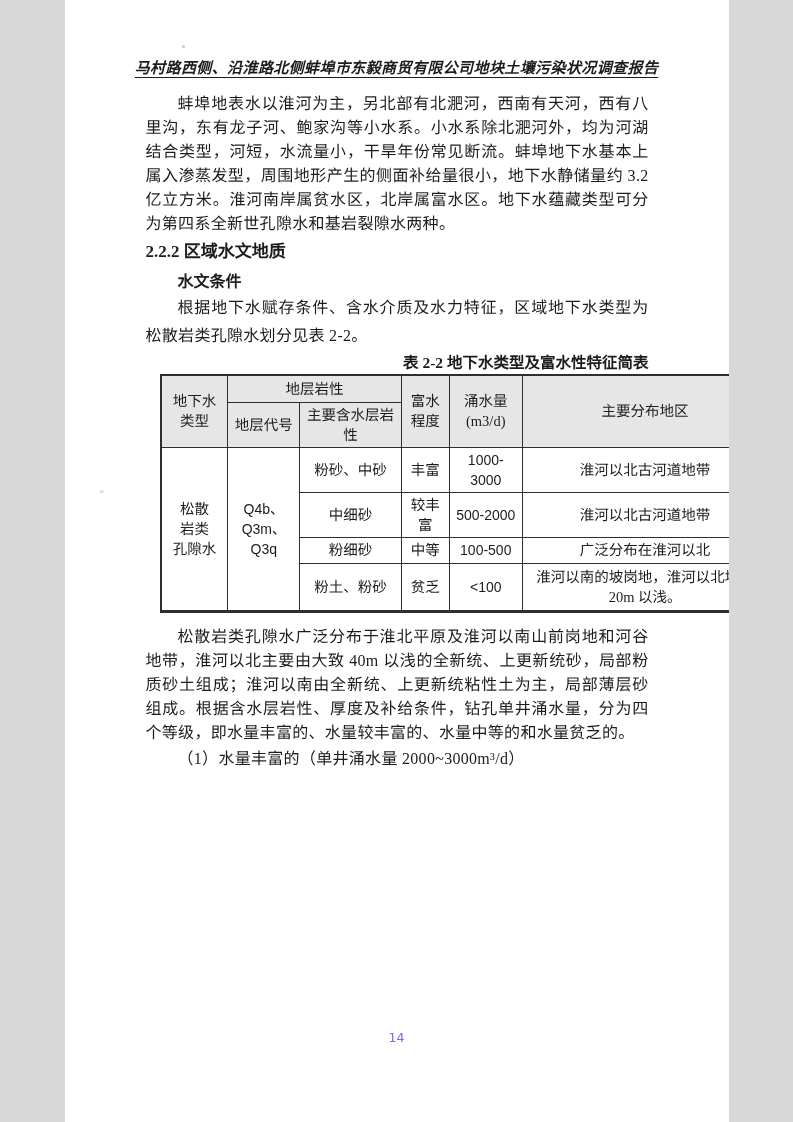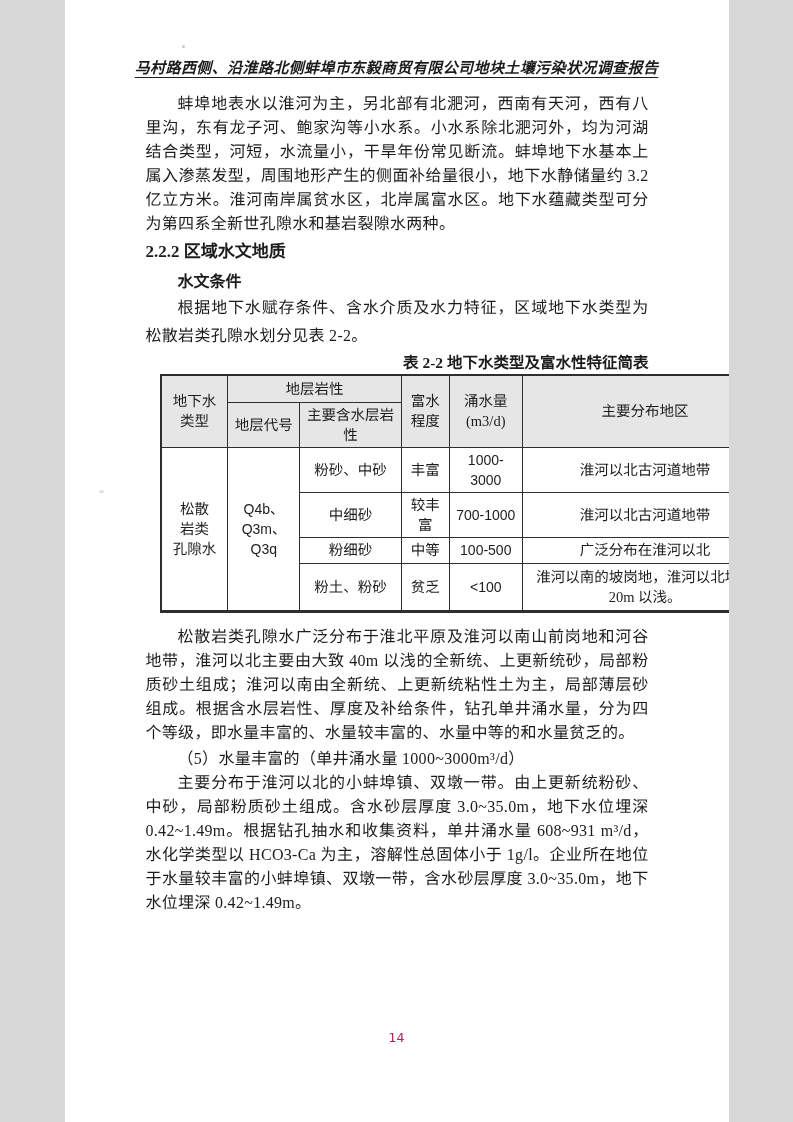--- a/index.html
+++ b/index.html
@@ -102,21 +102,21 @@
   
   .page-footer {
     position: absolute;
     left: 0; right: 0;
     top: 1028px;
     text-align: center;
   }
   .page-number {
     font-family: "DejaVu Sans", sans-serif;
     font-size: 12.5px;
-    color: #be185d;
+    color: #8b5cf6;
   }
   
   .artifact {
     position: absolute;
     background: #9a9a9a;
     border-radius: 50%;
   }
   .artifact-1 { left: 117px; top: 45px; width: 3px; height: 3px; opacity: .55; }
   .artifact-2 { left: 34px; top: 490px; width: 5px; height: 3px; opacity: .3; }
 </style>
@@ -177,45 +177,44 @@
           <td rowspan="4" class="pre num">Q4b、Q3m、
 Q3q</td>
           <td>粉砂、中砂</td>
           <td>丰富</td>
           <td class="num">1000-3000</td>
           <td>淮河以北古河道地带</td>
         </tr>
         <tr>
           <td>中细砂</td>
           <td>较丰富</td>
-          <td class="num">700-1000</td>
+          <td class="num">500-2000</td>
           <td>淮河以北古河道地带</td>
         </tr>
         <tr>
           <td>粉细砂</td>
           <td>中等</td>
           <td class="num">100-500</td>
           <td>广泛分布在淮河以北</td>
         </tr>
         <tr class="tall">
           <td>粉土、粉砂</td>
           <td>贫乏</td>
           <td class="num">&lt;100</td>
           <td>淮河以南的坡岗地，淮河以北埋深 20m 以浅。</td>
         </tr>
       </tbody>
     </table>
 
     <p class="para indent after-table">松散岩类孔隙水广泛分布于淮北平原及淮河以南山前岗地和河谷地带，淮河以北主要由大致 40m 以浅的全新统、上更新统砂，局部粉质砂土组成；淮河以南由全新统、上更新统粘性土为主，局部薄层砂组成。根据含水层岩性、厚度及补给条件，钻孔单井涌水量，分为四个等级，即水量丰富的、水量较丰富的、水量中等的和水量贫乏的。</p>
 
-    <p class="para indent item-heading">（5）水量丰富的（单井涌水量 1000~3000m³/d）</p>
-
-
-
-    <p class="para indent">主要分布于淮河以北的小蚌埠镇、双墩一带。由上更新统粉砂、中砂，局部粉质砂土组成。含水砂层厚度 3.0~35.0m，地下水位埋深 0.42~1.49m。根据钻孔抽水和收集资料，单井涌水量 608~931 m³/d，水化学类型以 HCO3-Ca 为主，溶解性总固体小于 1g/l。企业所在地位于水量较丰富的小蚌埠镇、双墩一带，含水砂层厚度 3.0~35.0m，地下水位埋深 0.42~1.49m。</p>
+    <p class="para indent item-heading">（1）水量丰富的（单井涌水量 2000~3000m³/d）</p>
+
+
+
 
   </main>
 
   <footer class="page-footer">
     <span class="page-number">14</span>
   </footer>
 
 </div>
 
 </body></html>

